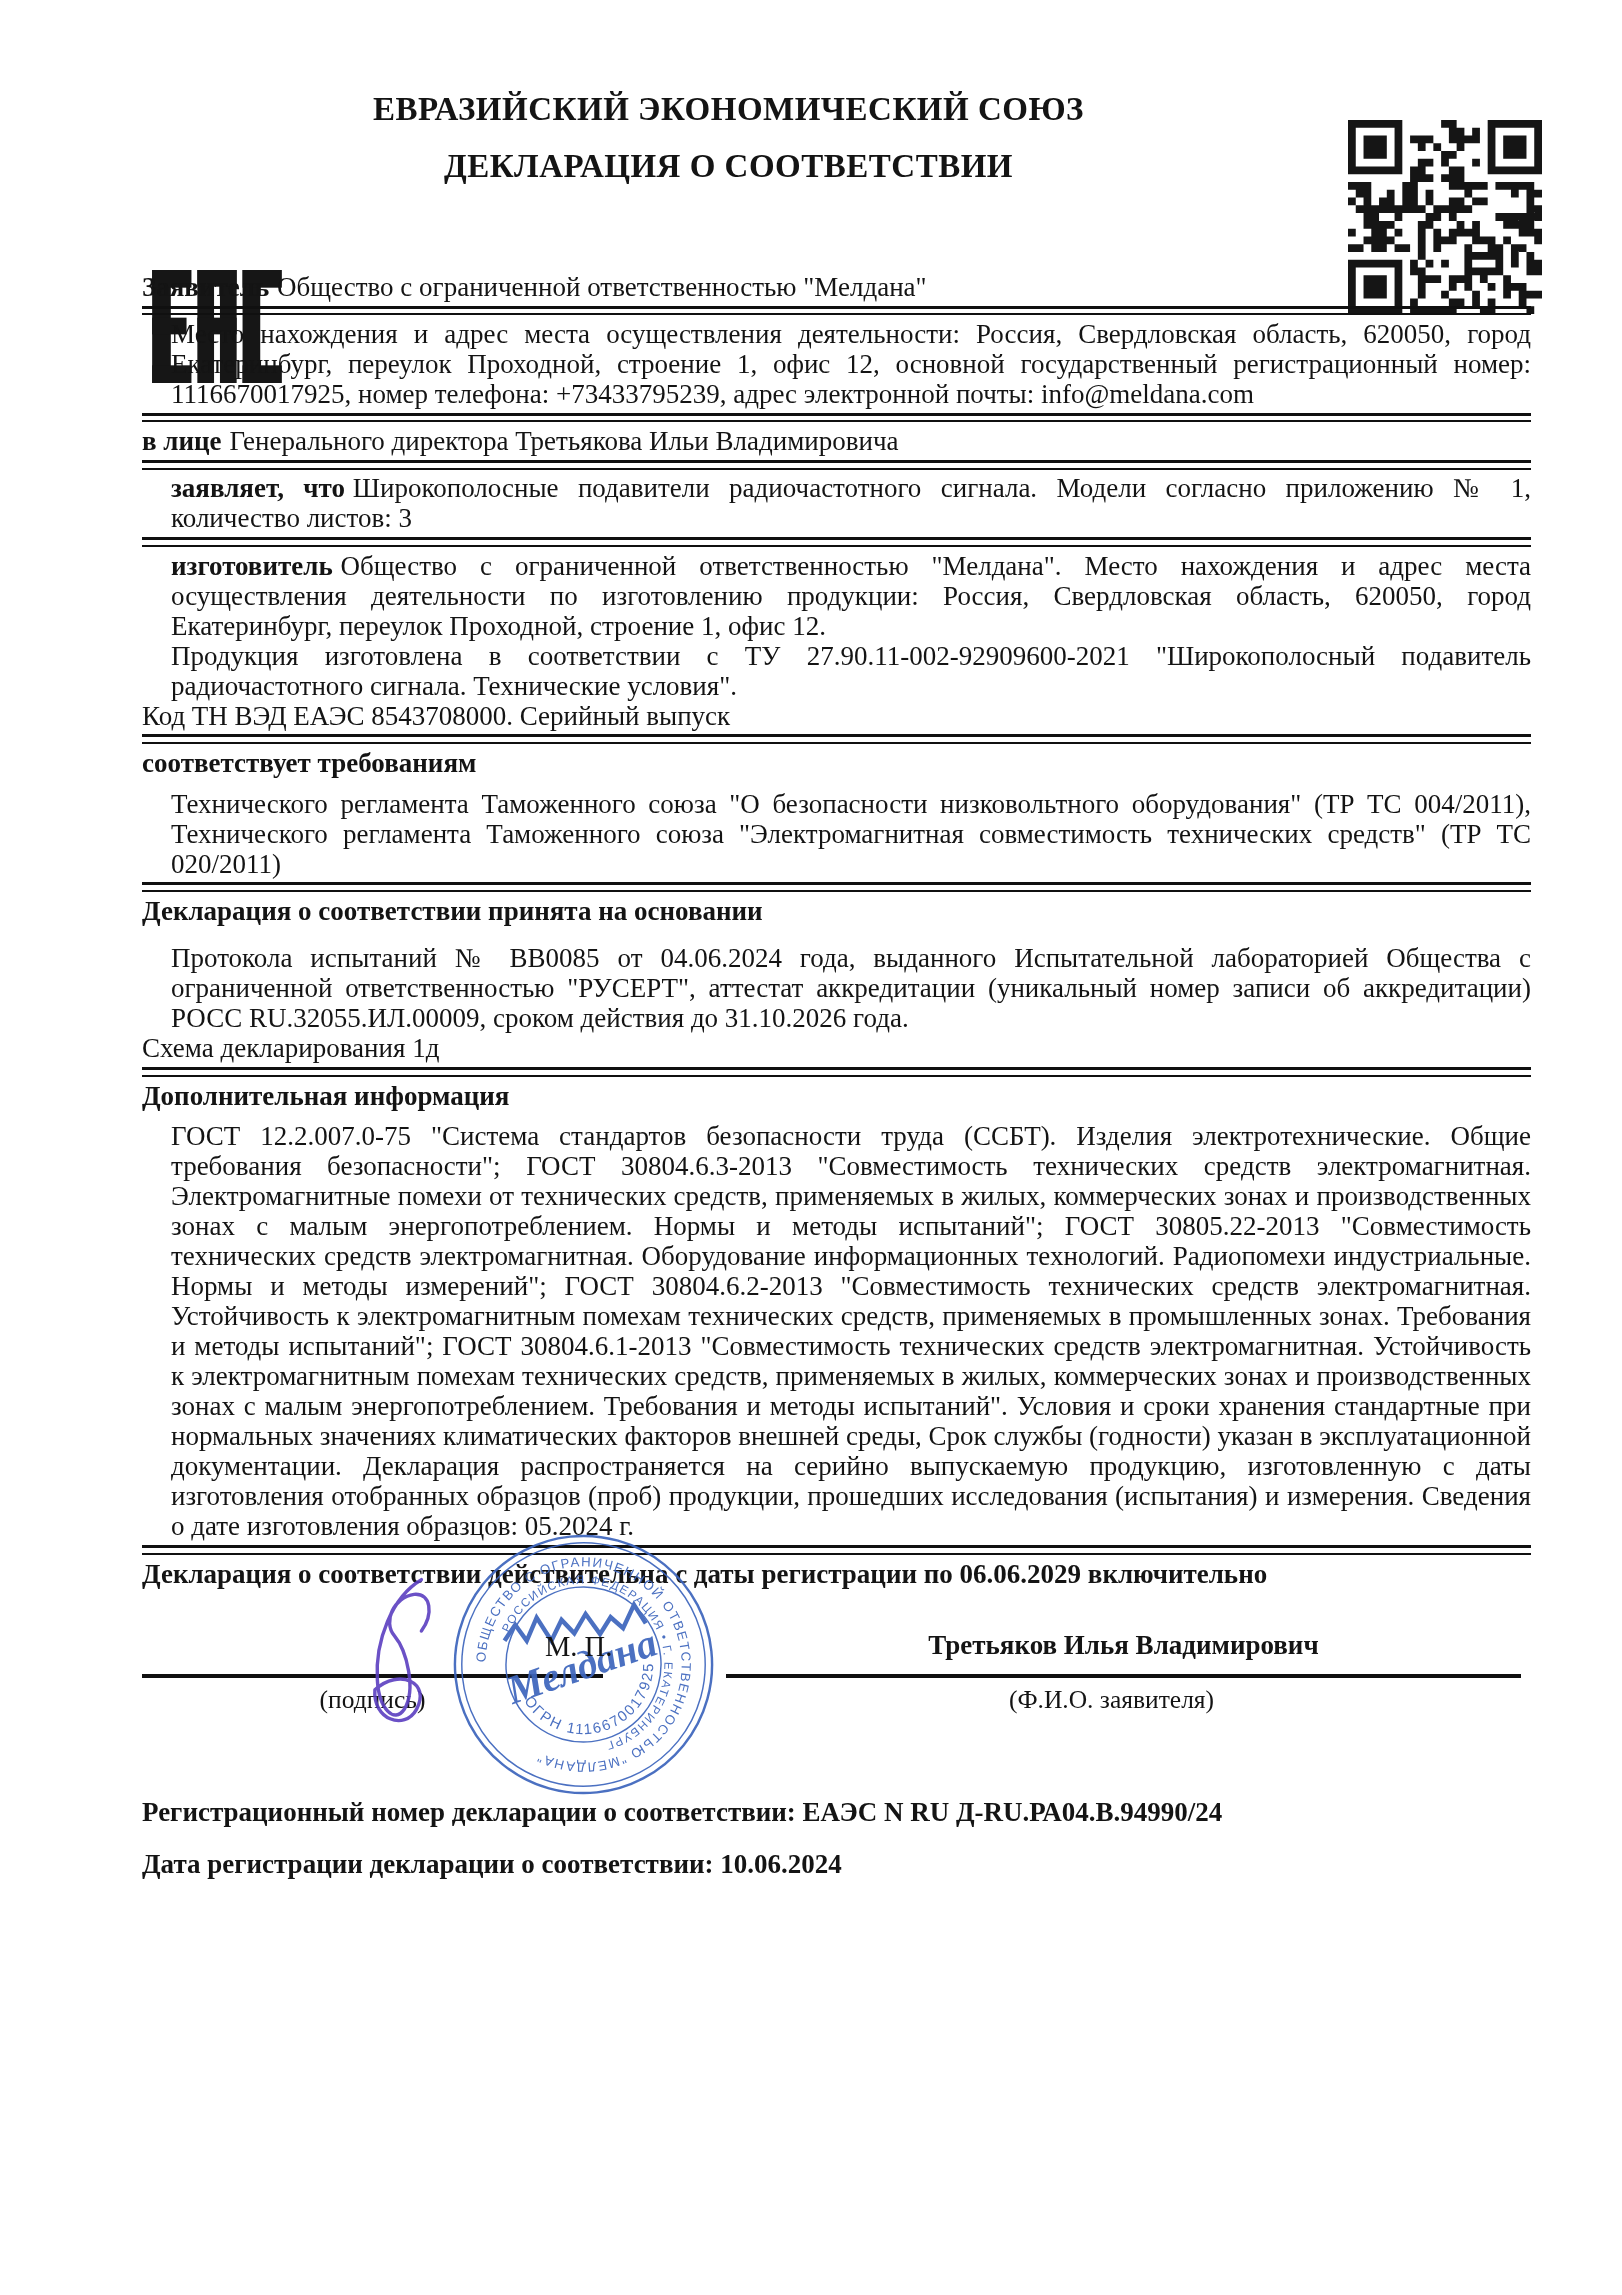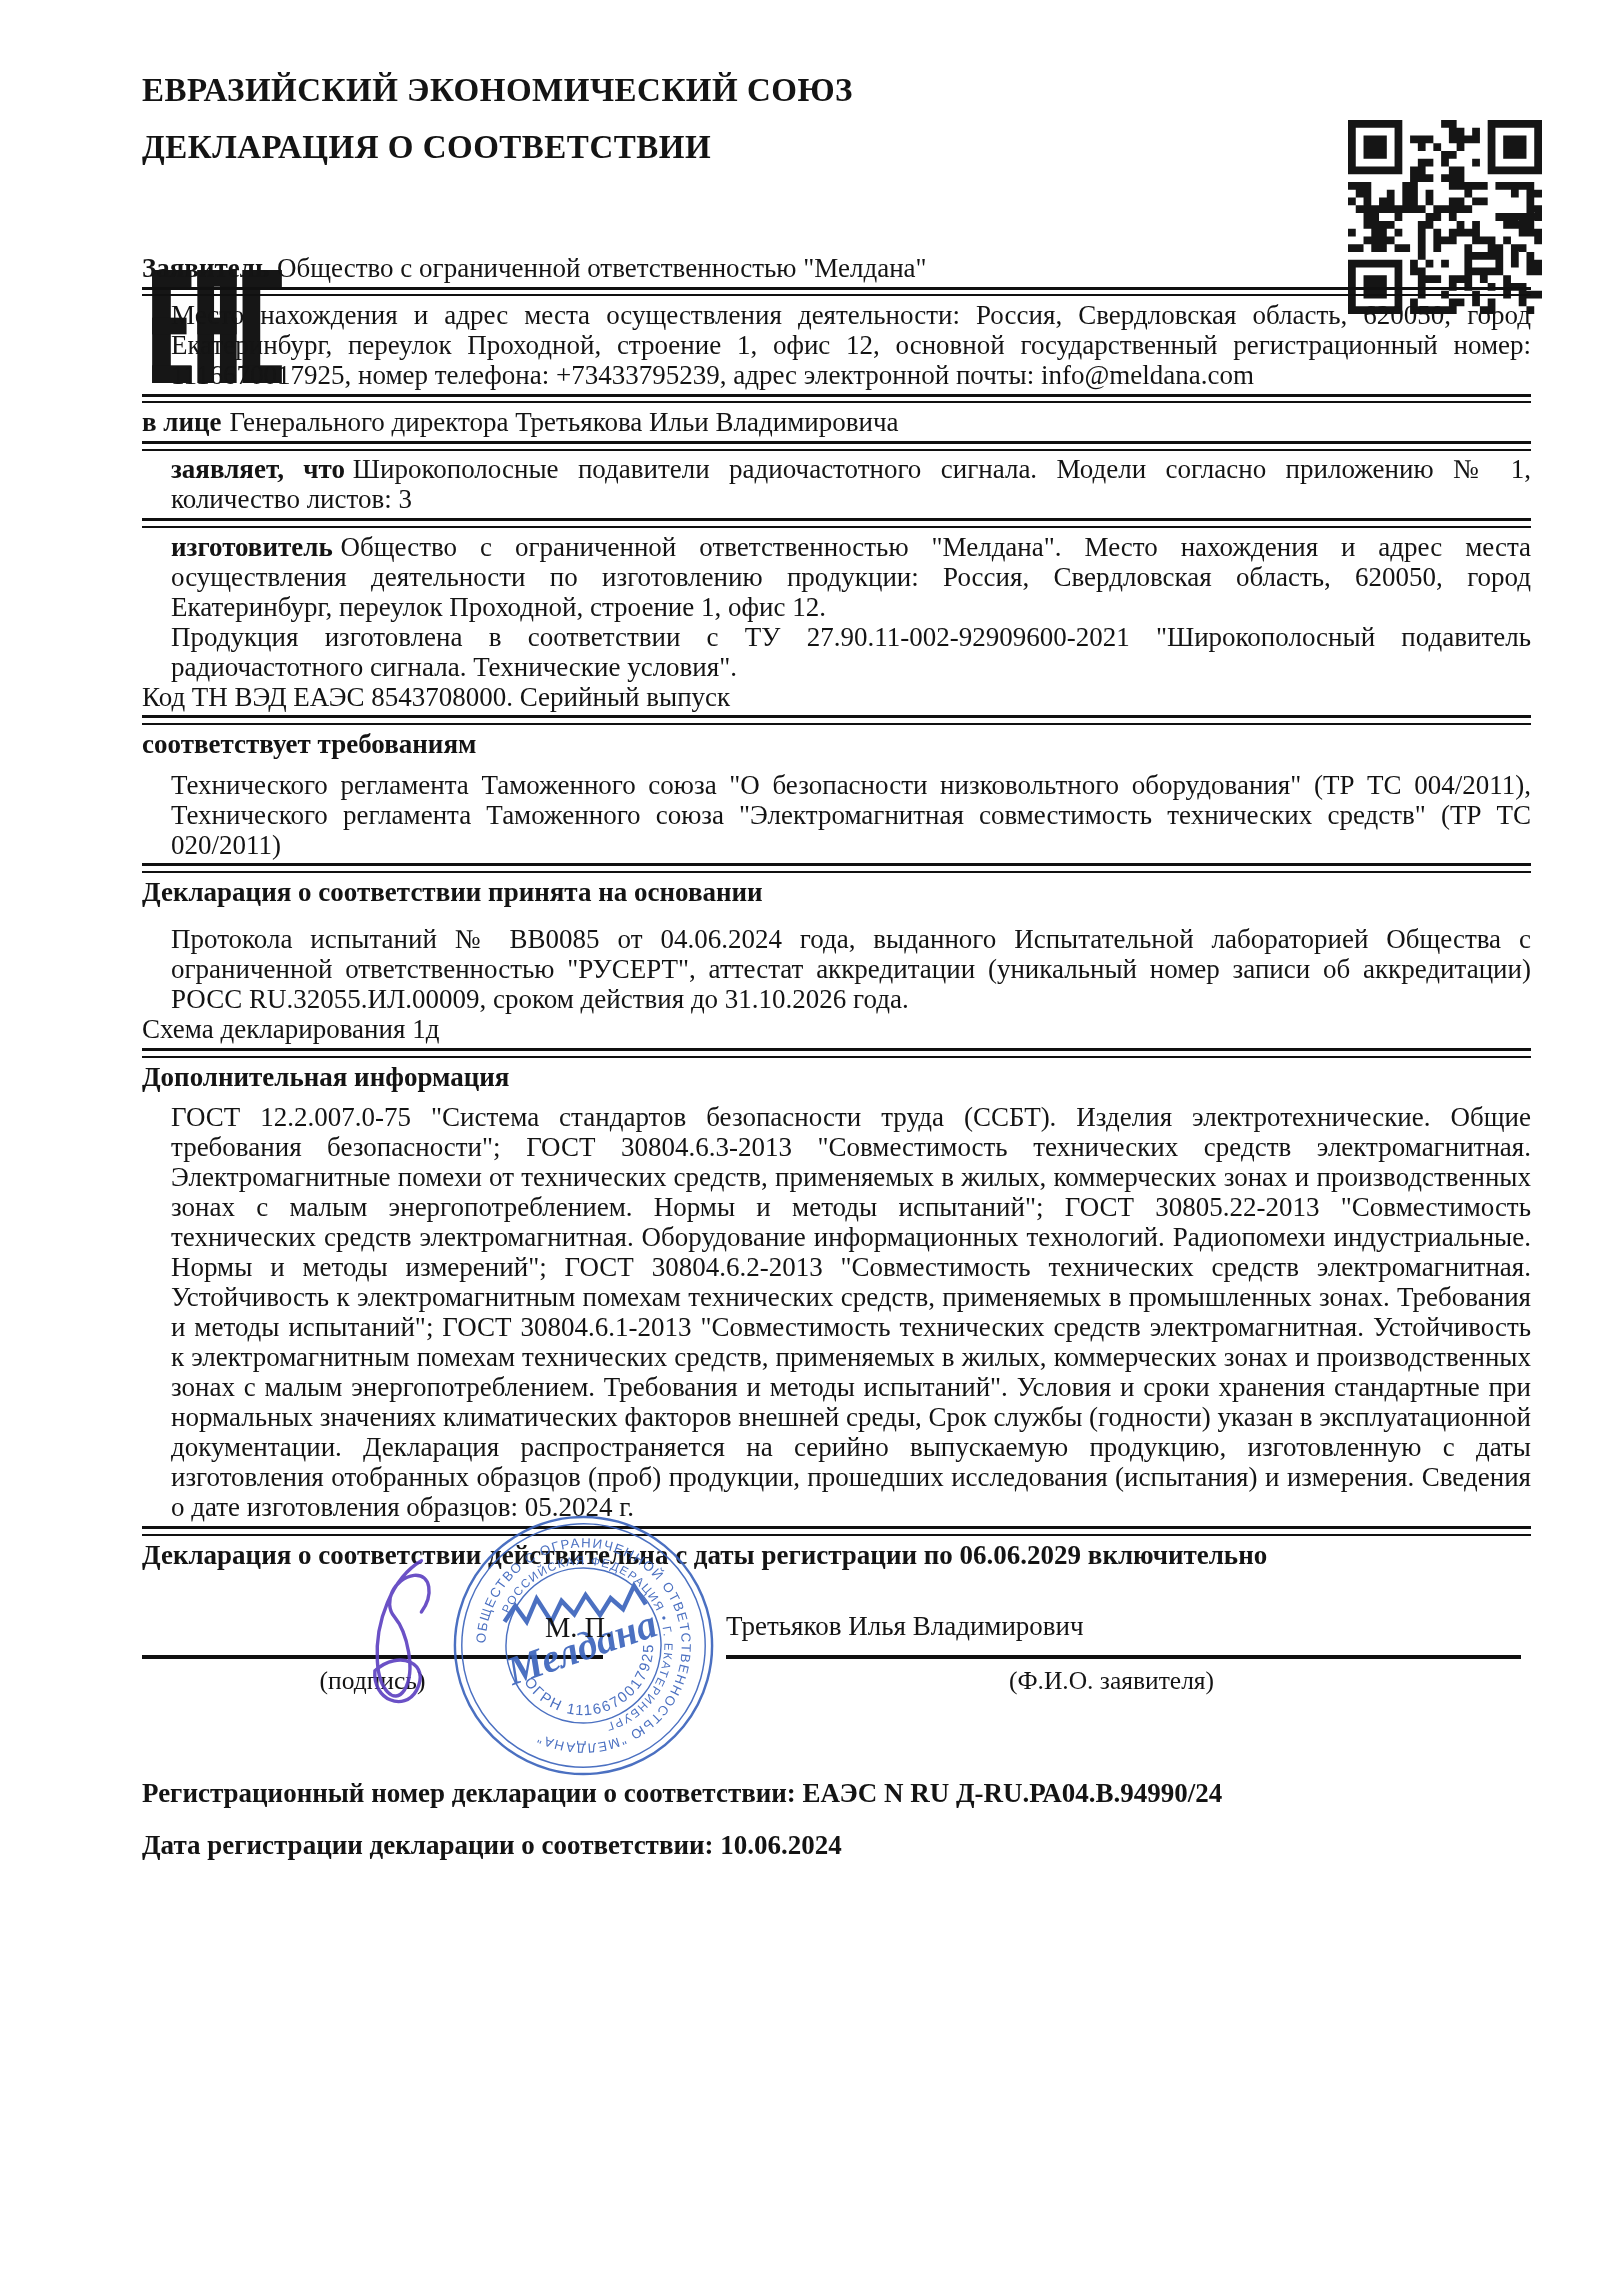--- a/index.html
+++ b/index.html
@@ -1,42 +1,42 @@
 <!DOCTYPE html>
 <html style="font-size:7.9px"><head>
 <meta charset="utf-8">
 <style>
   html,body{margin:0;padding:0;background:#ffffff;}
   .page{
     position:relative;width:1623px;height:2295px;background:#ffffff;overflow:hidden;
     font-family:"Liberation Serif","DejaVu Serif",serif;color:#141414;
   }
   .content{position:absolute;left:142px;top:0;width:1389px;}
-  .titles{padding-top:73px;padding-right:216px;text-align:left;}
+  .titles{padding-top:92px;padding-right:216px;text-align:center;}
   .title{font-weight:bold;font-size:33px;line-height:1.05;letter-spacing:0.5px;}
   .title + .title{margin-top:22.6px;}
   p,h3{margin:0;font-size:27px;line-height:30px;}
   .para{text-align:justify;margin-left:29px;}
   .lead{font-weight:bold;margin-right:7.9px;}
   .bold{font-weight:bold;}
   .rule{height:4.4px;border-top:3.4px solid #101010;border-bottom:2px solid #101010;margin:3.9px 0;}
   .applicant{margin-top:0;}
   .mt{margin-top:17.7px;}
   .mt-sm{margin-top:10.8px;}
   .eac{position:absolute;left:152px;top:270px;width:130px;height:113px;}
   .qr{position:absolute;left:1348px;top:120px;width:194px;height:194px;}
   .sig-area{position:relative;margin-top:12.8px;height:179px;}
   .sig-line{position:absolute;height:3.4px;background:#101010;top:73px;}
   .sig-line.left{left:0;width:461px;}
   .sig-line.right{left:584px;width:795px;}
   .sig-caption{position:absolute;top:84px;text-align:center;font-size:25.5px;}
   .sig-caption.left{left:0;width:461px;}
   .sig-caption.right{left:572px;width:795px;}
   .mp{position:absolute;left:403px;top:30px;font-size:28.5px;z-index:4;}
-  .signer{position:absolute;left:584px;width:795px;top:28.5px;font-size:27px;}
+  .signer{position:absolute;left:584px;width:795px;top:28.5px;text-align:center;font-size:27px;font-weight:bold;}
   .stamp{position:absolute;left:309px;top:-69px;width:265px;height:265px;z-index:3;opacity:.93;transform:rotate(-6deg);}
   .handsig{position:absolute;left:206px;top:-34px;width:137px;height:177px;z-index:4;}
   .reg{margin-top:17px;}
   .reg-date{margin-top:21.6px;}
 </style>
 </head>
 <body>
 
 <div class="page">
 

